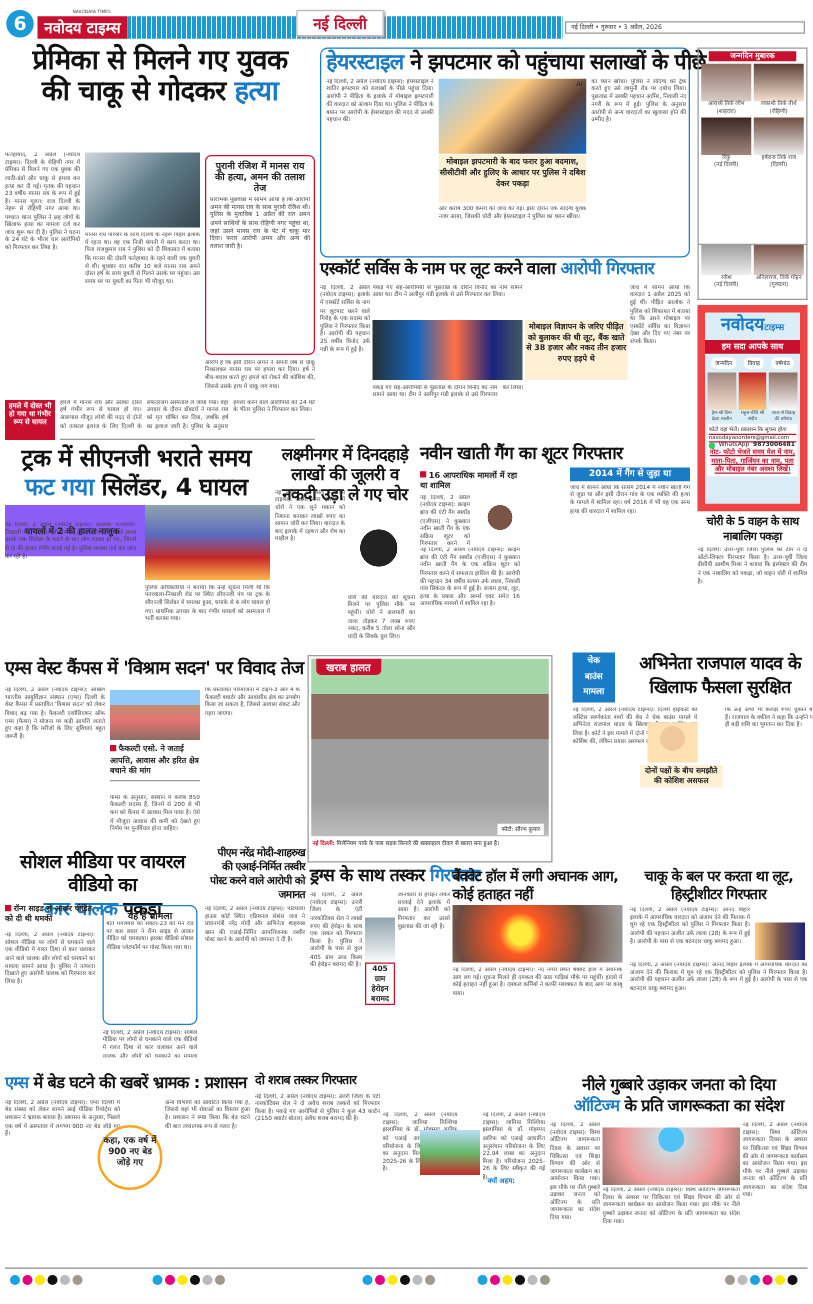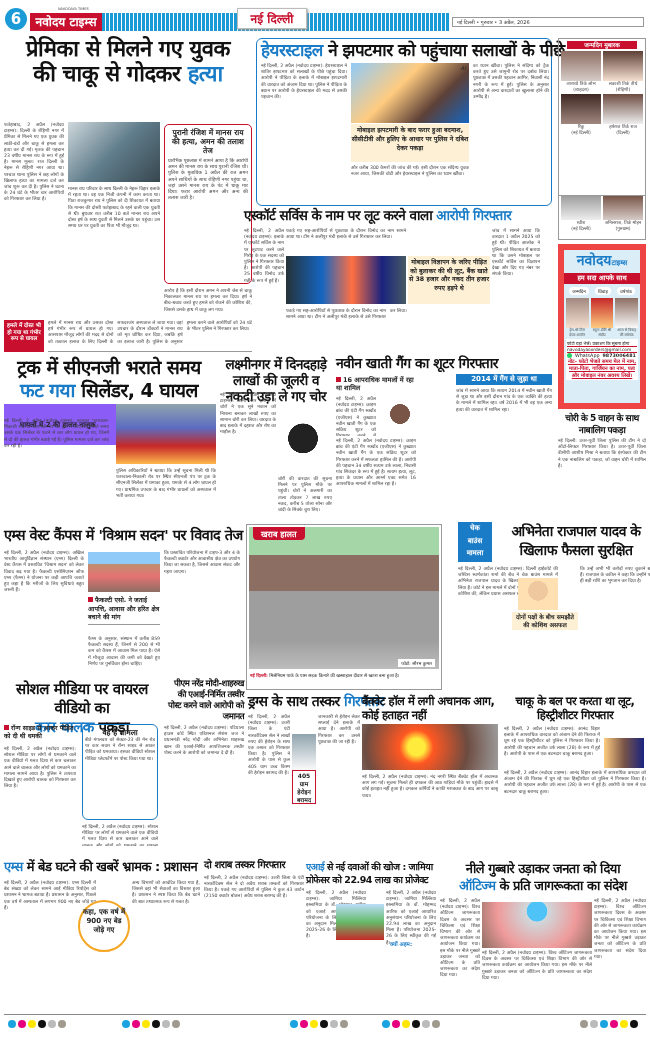--- a/index.html
+++ b/index.html
@@ -118,21 +118,21 @@
     <div style="font-size:4.3px;border-bottom:1px solid #c8102e">navodayaoorders@gmail.com</div>
     <div style="font-size:4.8px;display:flex;gap:3px;align-items:center">
         <span style="width:5px;height:5px;border-radius:50%;background:#25d366;display:inline-block"></span>
         <span>WhatsApp</span>
         <span style="font-weight:bold">9873006481</span>
       </div>
     <div style="font-size:5.2px;color:#c8102e;font-weight:bold;text-align:center;line-height:7px;text-decoration:underline">नोट- फोटो भेजते समय मेल में नाम, माता-पिता, गार्जियन का नाम, पता और मोबाइल नंबर अवश्य लिखें।</div>
   </div>
 </div>
 
-<div class="abs" style="left:244px;top:208px;width:296px;height:148px">
+<div class="abs" style="left:256px;top:208px;width:296px;height:148px">
   <div class="hl" style="font-size:13.5px;white-space:nowrap"><span>एस्कॉर्ट सर्विस के नाम पर लूट करने वाला</span> <span class="blue">आरोपी गिरफ्तार</span></div>
   <div class="abs body-text" style="left:0;top:20px;width:40px;height:108px">नई दिल्ली, 2 अप्रैल (नवोदय टाइम्स): इलाके में एस्कॉर्ट सर्विस के नाम पर लूटपाट करने वाले गिरोह के एक सदस्य को पुलिस ने गिरफ्तार किया है। आरोपी की पहचान 25 वर्षीय विनोद उर्फ गन्नी के रूप में हुई है।</div>
   <div class="abs img" style="left:42px;top:48px;width:120px;height:48px;background:linear-gradient(90deg,#263238,#1565c0 30%,#ff7043 55%,#1a237e 80%,#455a64)"></div>
   <div class="abs" style="left:164px;top:48px;width:82px;height:48px;background:#fdf0d5;font-size:6.3px;font-weight:bold;text-align:center;line-height:8.5px;padding-top:2px">मोबाइल विज्ञापन के जरिए पीड़ित को बुलाकर की थी लूट, बैंक खाते से 38 हजार और नकद तीन हजार रुपए हड़पे थे</div>
   <div class="abs body-text" style="left:42px;top:20px;width:120px;height:26px">पकड़े गए सह-आरोपियों से पूछताछ के दौरान विनोद का नाम सामने आया था। टीम ने अलीपुर मंडी इलाके से उसे गिरफ्तार कर लिया।</div>
   <div class="abs body-text" style="left:248px;top:20px;width:48px;height:108px">जांच में सामने आया कि वारदात 1 अप्रैल 2025 को हुई थी। पीड़ित आलोक ने पुलिस को शिकायत में बताया था कि उसने मोबाइल पर एस्कॉर्ट सर्विस का विज्ञापन देखा और दिए गए नंबर पर संपर्क किया।</div>
   <div class="abs body-text" style="left:42px;top:100px;width:204px;height:40px;column-count:2;column-gap:4px">पकड़े गए सह-आरोपियों से पूछताछ के दौरान विनोद का नाम सामने आया था। टीम ने अलीपुर मंडी इलाके से उसे गिरफ्तार कर लिया।</div>
 </div>
 
 <div class="abs" style="left:4px;top:356px;width:112px;height:170px">
@@ -243,21 +243,20 @@
   <div class="abs" style="left:74px;top:40px;width:52px;height:52px;border-radius:50%;background:#fff;border:2px solid #f5a623;font-size:7px;font-weight:bold;text-align:center;line-height:9px;padding-top:6px">कहा, एक वर्ष में 900 नए बेड जोड़े गए</div>
   <div class="abs body-text" style="left:128px;top:20px;width:68px;height:124px">अन्य विभागों को आवंटित किया गया है, जिससे वहां भी सेवाओं का विस्तार हुआ है। प्रशासन ने स्पष्ट किया कि बेड घटने की बात तथ्यात्मक रूप से गलत है।</div>
 </div>
 
 <div class="abs" style="left:204px;top:860px;width:100px;height:148px">
   <div class="hl" style="font-size:10px;white-space:nowrap">दो शराब तस्कर गिरफ्तार</div>
   <div class="body-text" style="margin-top:4px;height:120px">नई दिल्ली, 2 अप्रैल (नवोदय टाइम्स): उत्तरी जिला के एंटी नारकोटिक्स सेल ने दो अवैध शराब तस्करों को गिरफ्तार किया है। पकड़े गए आरोपियों से पुलिस ने कुल 43 कार्टन (2150 क्वार्टर बोतल) अवैध शराब बरामद की है।</div>
 </div>
 
 <div class="abs" style="left:306px;top:860px;width:130px;height:148px">
-  <div class="hl" style="font-size:9.5px;line-height:13px"><span class="blue">एआई</span> <span>से नई दवाओं की खोज : जामिया प्रोफेसर को 22.94 लाख का प्रोजेक्ट</span></div>
   <div class="abs body-text" style="left:0;top:30px;width:60px;height:116px">नई दिल्ली, 2 अप्रैल (नवोदय टाइम्स): जामिया मिल्लिया इस्लामिया के डॉ. मोहम्मद आरिफ को एआई आधारित अनुसंधान परियोजना के लिए 22.94 लाख का अनुदान मिला है। परियोजना 2025-26 के लिए स्वीकृत की गई है।</div>
   <div class="abs img" style="left:30px;top:44px;width:48px;height:36px;background:linear-gradient(180deg,#bbdefb,#66bb6a 50%,#c62828)"></div>
   <div class="abs" style="left:84px;top:80px;font-size:5.5px;color:#1a7cc7;font-weight:bold">क्यों अहम:</div>
   <div class="abs body-text" style="left:80px;top:30px;width:50px;height:116px">नई दिल्ली, 2 अप्रैल (नवोदय टाइम्स): जामिया मिल्लिया इस्लामिया के डॉ. मोहम्मद आरिफ को एआई आधारित अनुसंधान परियोजना के लिए 22.94 लाख का अनुदान मिला है। परियोजना 2025-26 के लिए स्वीकृत की गई है।</div>
 </div>
 
 <div class="abs" style="left:440px;top:860px;width:206px;height:148px">
   <div class="hl" style="font-size:13px;text-align:center;line-height:17px">
     <div>नीले गुब्बारे उड़ाकर जनता को दिया</div>
     <div><span class="blue">ऑटिज्म</span> <span>के प्रति जागरूकता का संदेश</span></div>

